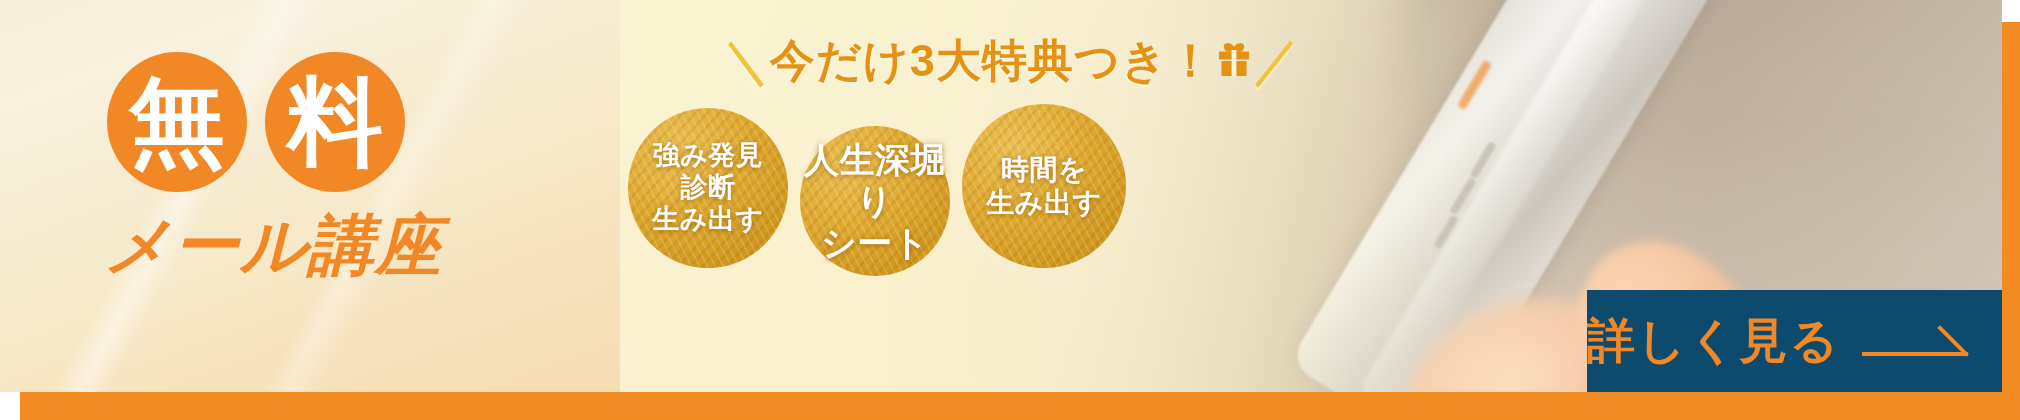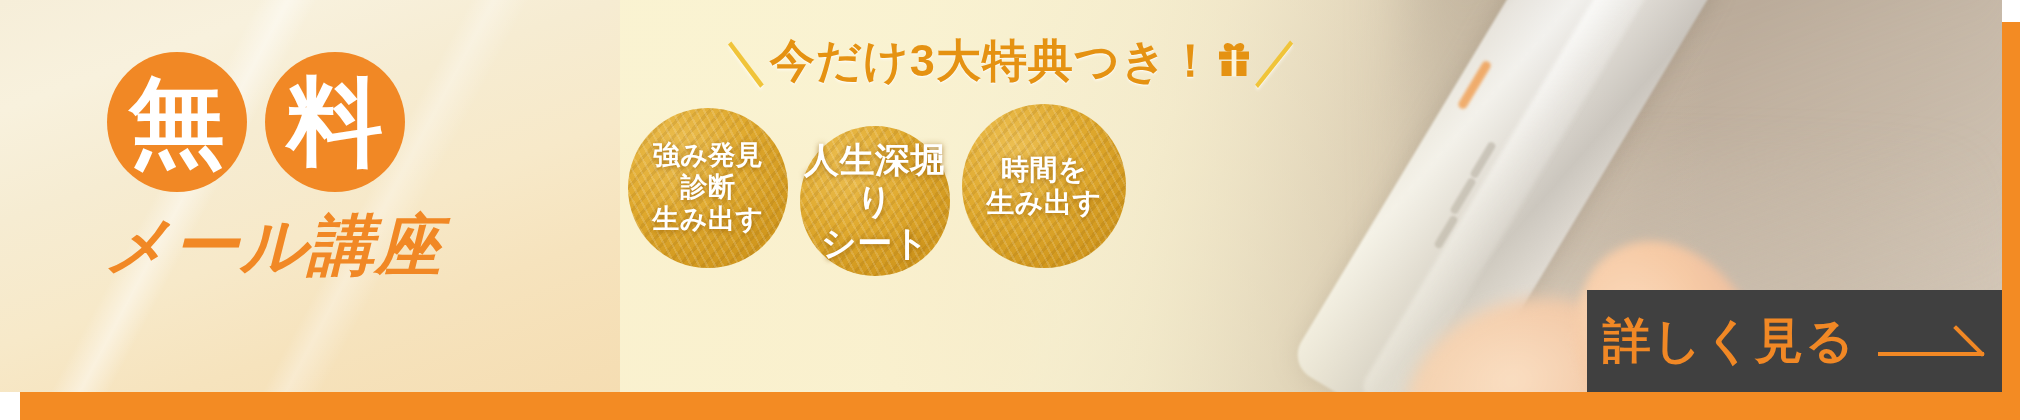--- a/index.html
+++ b/index.html
@@ -318,24 +318,24 @@
     width: 164px; height: 164px;
     font-size: 28px;
     letter-spacing: .5px;
   }
 
   
   .cta {
     position: absolute;
     left: 1587px; top: 290px;
     width: 415px; height: 102px;
-    background: #404040;
+    background: #0c4a6e;
     display: flex;
     align-items: center;
-    justify-content: center;
+    justify-content: flex-start;
     gap: 22px;
     z-index: 6;
     cursor: pointer;
   }
   .cta-label {
     color: #f18825;
     font-size: 48px;
     font-weight: 700;
     letter-spacing: 2px;
     line-height: 1;

